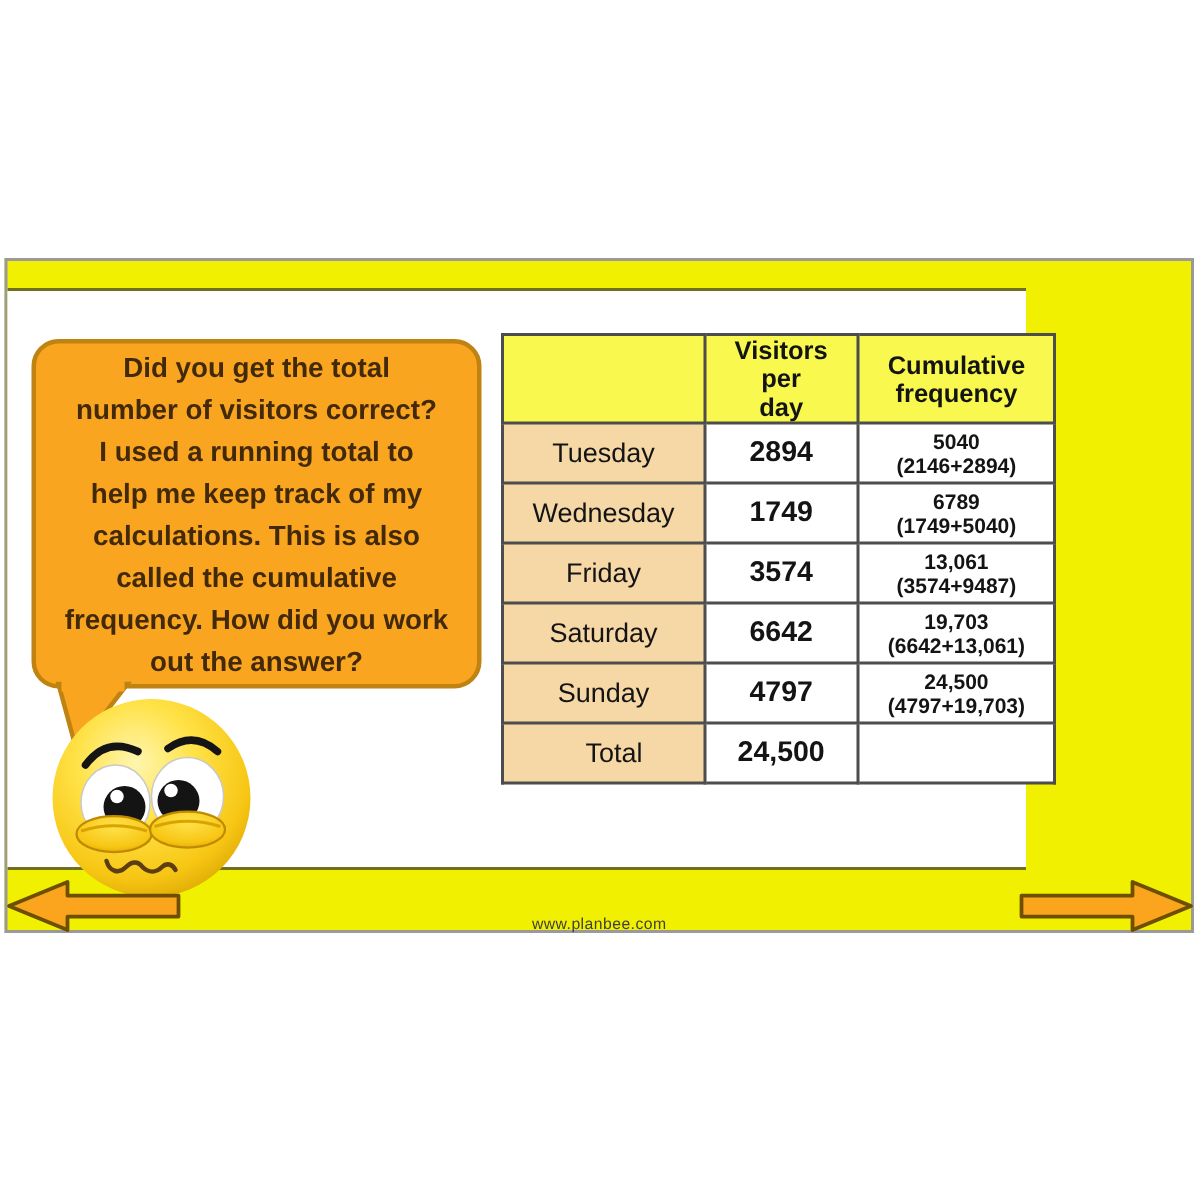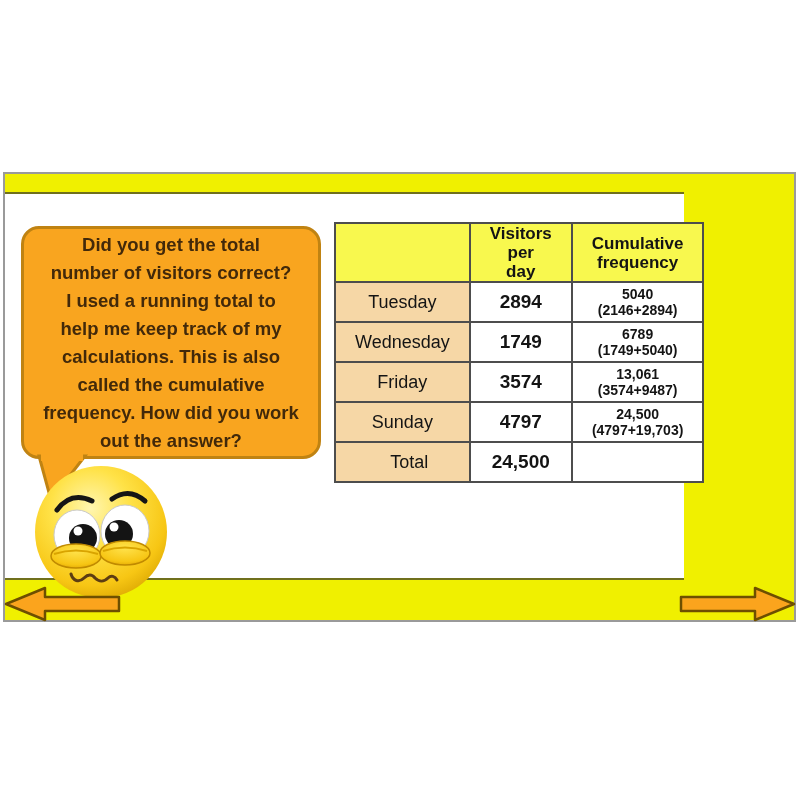--- a/index.html
+++ b/index.html
@@ -118,33 +118,39 @@
           <td class="day">Wednesday</td>
           <td class="vis">1749</td>
           <td class="cum">6789 (1749+5040)</td>
         </tr>
         <tr>
           <td class="day">Friday</td>
           <td class="vis">3574</td>
           <td class="cum">13,061 (3574+9487)</td>
         </tr>
         <tr>
+          <td class="day">Saturday</td>
+          <td class="vis">6642</td>
+          <td class="cum">19,703 (6642+13,061)</td>
+        </tr>
+        <tr>
           <td class="day">Sunday</td>
           <td class="vis">4797</td>
           <td class="cum">24,500 (4797+19,703)</td>
         </tr>
         <tr class="total-row">
           <td class="day">Total</td>
           <td class="vis">24,500</td>
           <td class="cum"></td>
         </tr>
       </tbody>
         </table>
     </div>
 
     <svg class="nav-arrow arrow-left" width="118" height="36" viewBox="0 0 118 36">
       <polygon points="2,18 41,2 41,11 115,11 115,25 41,25 41,34" fill="#fba41d" stroke="#6e4f00" stroke-width="2.5" stroke-linejoin="round"></polygon>
     </svg>
     <svg class="nav-arrow arrow-right" width="118" height="36" viewBox="0 0 118 36">
       <polygon points="116,18 77,2 77,11 3,11 3,25 77,25 77,34" fill="#fba41d" stroke="#6e4f00" stroke-width="2.5" stroke-linejoin="round"></polygon>
     </svg>
+    <div class="site-link">www.planbee.com</div>
   </div>
 </div>
 
 </body></html>

